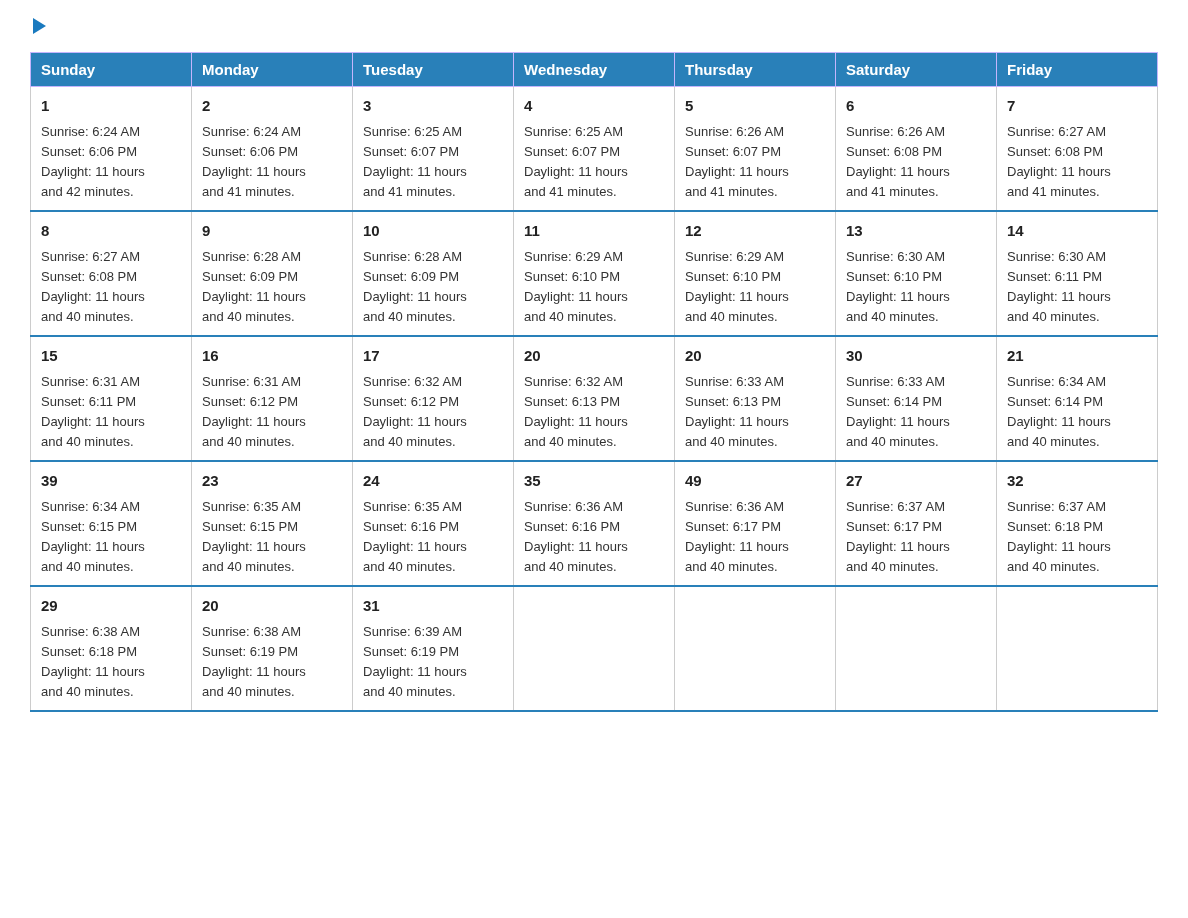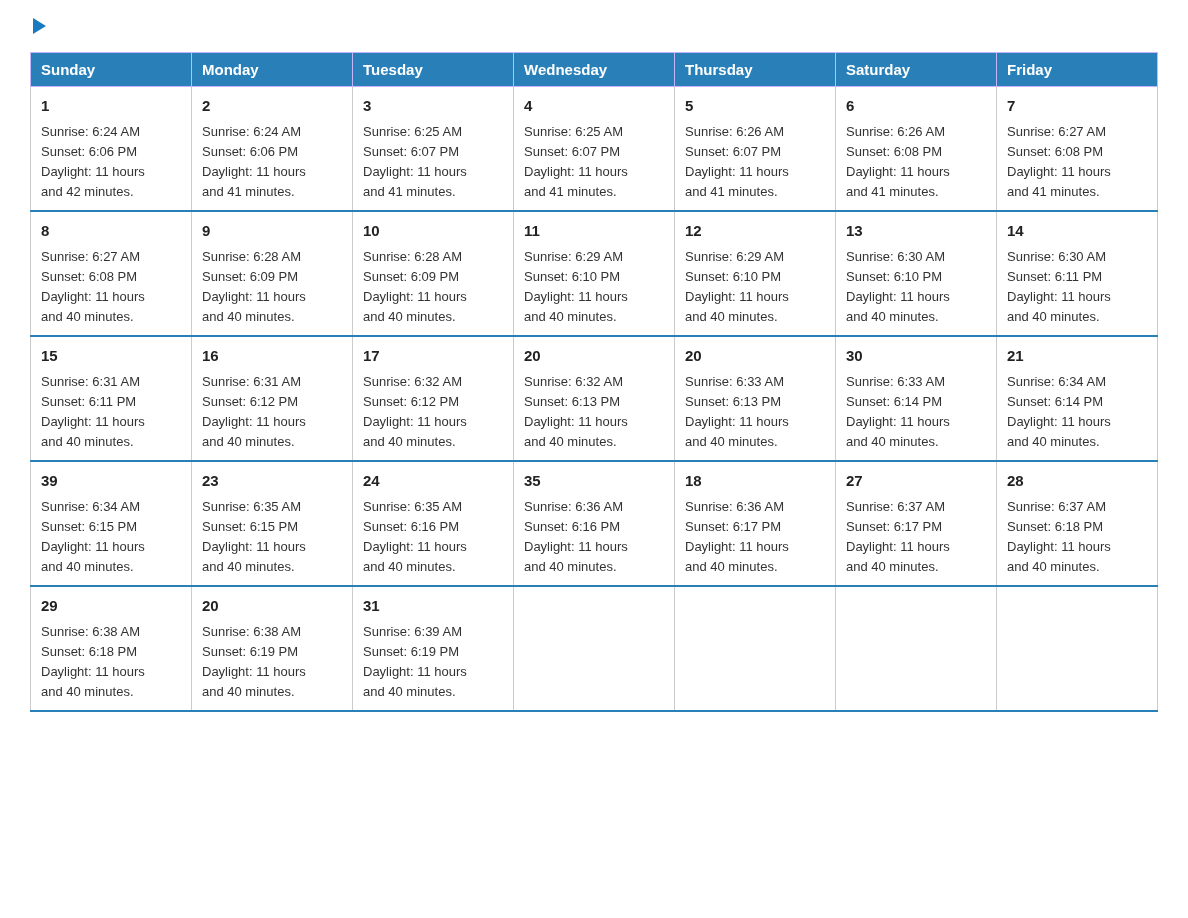--- a/index.html
+++ b/index.html
@@ -181,25 +181,25 @@
       </tr>
       <tr>
         <td><span class="day-number">39</span>
 <span class="day-info">Sunrise: 6:34 AM<br>Sunset: 6:15 PM<br>Daylight: 11 hours<br>and 40 minutes.</span></td>
         <td><span class="day-number">23</span>
 <span class="day-info">Sunrise: 6:35 AM<br>Sunset: 6:15 PM<br>Daylight: 11 hours<br>and 40 minutes.</span></td>
         <td><span class="day-number">24</span>
 <span class="day-info">Sunrise: 6:35 AM<br>Sunset: 6:16 PM<br>Daylight: 11 hours<br>and 40 minutes.</span></td>
         <td><span class="day-number">35</span>
 <span class="day-info">Sunrise: 6:36 AM<br>Sunset: 6:16 PM<br>Daylight: 11 hours<br>and 40 minutes.</span></td>
-        <td><span class="day-number">18</span>
+        <td><span class="day-number">49</span>
 <span class="day-info">Sunrise: 6:36 AM<br>Sunset: 6:17 PM<br>Daylight: 11 hours<br>and 40 minutes.</span></td>
         <td><span class="day-number">27</span>
 <span class="day-info">Sunrise: 6:37 AM<br>Sunset: 6:17 PM<br>Daylight: 11 hours<br>and 40 minutes.</span></td>
-        <td><span class="day-number">28</span>
+        <td><span class="day-number">32</span>
 <span class="day-info">Sunrise: 6:37 AM<br>Sunset: 6:18 PM<br>Daylight: 11 hours<br>and 40 minutes.</span></td>
       </tr>
       <tr>
         <td><span class="day-number">29</span>
 <span class="day-info">Sunrise: 6:38 AM<br>Sunset: 6:18 PM<br>Daylight: 11 hours<br>and 40 minutes.</span></td>
         <td><span class="day-number">20</span>
 <span class="day-info">Sunrise: 6:38 AM<br>Sunset: 6:19 PM<br>Daylight: 11 hours<br>and 40 minutes.</span></td>
         <td><span class="day-number">31</span>
 <span class="day-info">Sunrise: 6:39 AM<br>Sunset: 6:19 PM<br>Daylight: 11 hours<br>and 40 minutes.</span></td>
         <td class="empty"></td>

